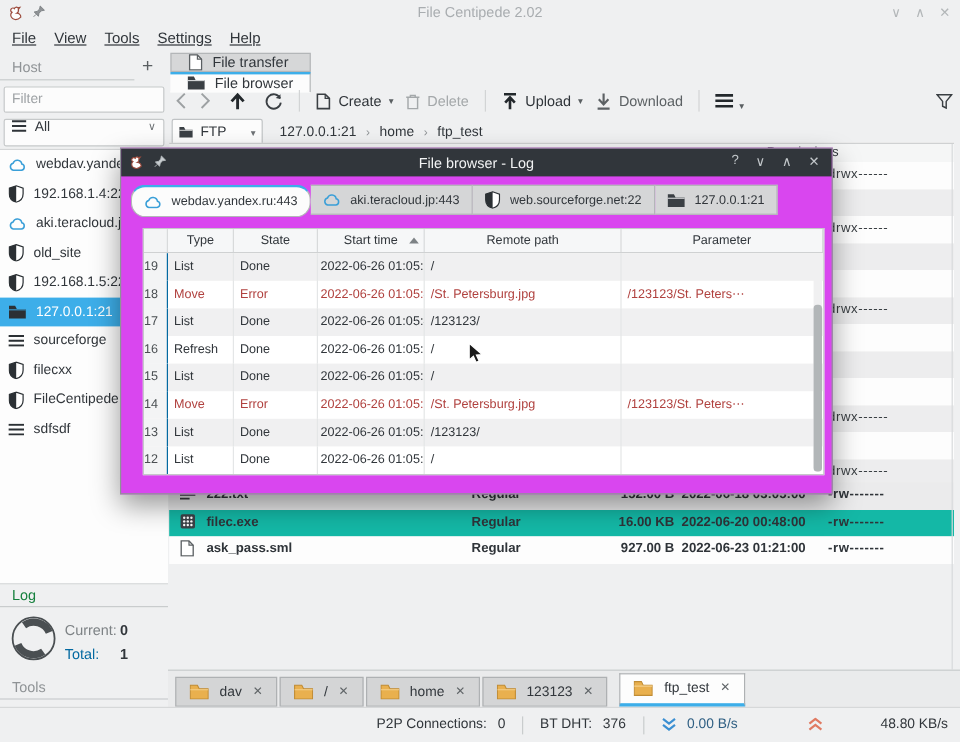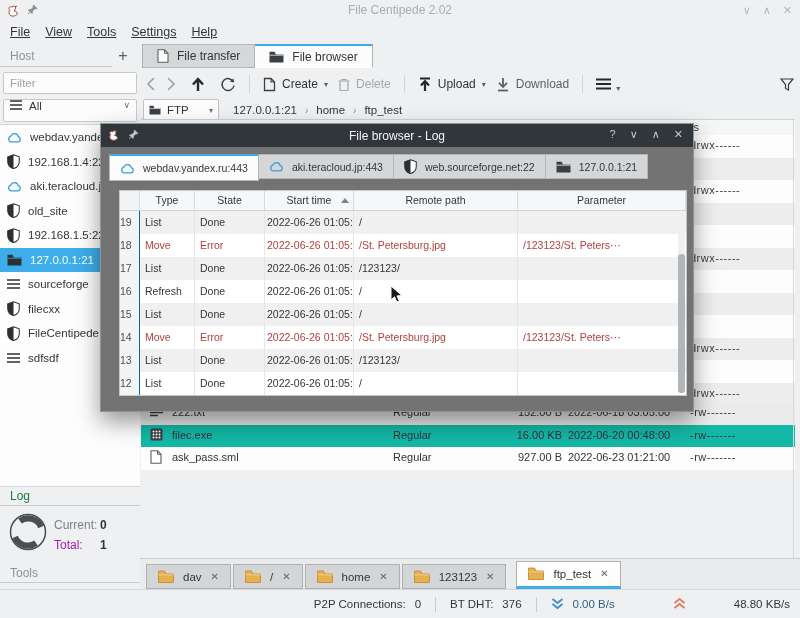--- a/index.html
+++ b/index.html
@@ -33,21 +33,21 @@
   .filter-input::placeholder{color:#9ea2a5;}
   .combo-all{position:absolute;left:3px;top:99px;width:134px;height:23px;box-sizing:border-box;border:1px solid #c6c9ca;
     background:#fcfcfc;border-radius:2px;display:flex;align-items:flex-start;padding:0 6px;gap:7px;font-size:11.5px;}
   .combo-all .chev{margin-left:auto;color:#6d7174;font-size:9px;}
   .host-list{position:absolute;left:0;top:124px;width:140px;height:361px;background:#fdfdfd;border-top:1px solid #d4d6d7;border-bottom:1px solid #d4d6d7;}
   .host-item{height:24.5px;display:flex;align-items:center;gap:8px;padding-left:7px;font-size:11.5px;white-space:nowrap;overflow:hidden;}
   .host-item.sel{background:#3daee9;color:#fff;}
   .rule140{position:absolute;left:0;width:140px;height:1px;background:#c9cccd;}
 
   
-  .main-tabs{position:absolute;left:142px;top:44px;height:25px;display:flex;}
+  .main-tabs{position:absolute;left:142px;top:44px;height:25px;display:flex;flex-direction:column;}
   .mtab{height:24px;box-sizing:border-box;display:flex;align-items:center;gap:8px;padding:0 14px;
     background:#d6d7d8;border:1px solid #b3b6b8;font-size:12px;}
   .mtab + .mtab{border-left:none;}
   .mtab.active{background:#fcfcfc;border-top:2px solid #3daee9;border-bottom-color:#fcfcfc;}
 
   
   .toolbar{position:absolute;left:146px;top:70px;right:6px;height:28px;display:flex;align-items:center;gap:10px;}
   .tbtn{display:flex;align-items:center;gap:6px;color:#2f3439;}
   .tbtn.disabled{color:#a4a8aa;}
   .tsep{width:1px;height:18px;background:#d2d4d5;margin:0 3px;}
@@ -63,21 +63,21 @@
   .crumb-sep{color:#8f9396;font-size:10px;}
 
   
   .file-colhead{position:absolute;left:141px;top:119px;width:654px;height:15px;background:#f5f6f6;
     border-top:1px solid #cfd1d2;border-bottom:1px solid #cfd1d2;overflow:hidden;}
   .file-colhead .ph{position:absolute;left:498px;top:1px;font-size:11px;color:#31363b;}
   .stripes{position:absolute;left:141px;top:135px;width:654px;height:270px;overflow:hidden;}
   .stripe{height:22.5px;position:relative;font-size:11px;color:#3a3f43;}
   .stripe .perm{position:absolute;left:549px;top:4px;letter-spacing:0.5px;}
   .file-rows{position:absolute;left:141px;top:402px;width:654px;}
-  .frow{height:22.5px;position:relative;font-size:11px;color:#2f3439;}
+  .frow{height:22.5px;position:relative;font-size:11px;color:#2f3439;font-weight:bold;}
   .frow .fic{position:absolute;left:9px;top:3px;}
   .frow .fname{position:absolute;left:31px;top:4px;}
   .frow .ftype{position:absolute;left:252px;top:4px;}
   .frow .fsize{position:absolute;left:339px;width:82px;top:4px;text-align:right;}
   .frow .fdate{position:absolute;left:427px;top:4px;}
   .frow .fperm{position:absolute;left:549px;top:4px;letter-spacing:0.5px;}
   .file-edge{position:absolute;left:793px;top:120px;height:438px;width:1px;background:#d8dadb;}
 
   
   .bstrip{position:absolute;left:140px;right:0;top:558px;height:31px;background:#eaebec;border-top:1px solid #c9cccd;}
@@ -90,34 +90,34 @@
   
   .statusbar{position:absolute;left:0;right:0;bottom:0;height:28px;border-top:1px solid #d6d8d9;background:#eff0f1;
     display:flex;align-items:center;justify-content:flex-end;gap:14px;padding-right:10px;font-size:11.5px;color:#31363b;}
   .sgroup{display:flex;align-items:center;gap:9px;}
   .ssep{width:1px;height:15px;background:#c9cccd;}
 
   
   .spinner{position:absolute;left:8px;top:512px;}
   .cur-lbl{position:absolute;left:54px;top:518px;color:#7d8285;}
   .cur-val{position:absolute;left:100px;top:518px;font-weight:bold;}
-  .tot-lbl{position:absolute;left:54px;top:538px;color:#a21caf;}
+  .tot-lbl{position:absolute;left:54px;top:538px;color:#0369a1;}
   .tot-val{position:absolute;left:100px;top:538px;font-weight:bold;}
 
   
-  .dialog{position:absolute;left:100px;top:123px;width:592px;height:287px;background:#737373;
+  .dialog{position:absolute;left:100px;top:123px;width:592px;height:287px;background:#d946ef;
     border:1px solid #8f9396;box-shadow:0 10px 22px rgba(0,0,0,0.40);z-index:5;}
   .dlg-title{position:absolute;left:0;top:0;right:0;height:23px;background:#31363b;display:flex;align-items:center;color:#eceeef;}
   .dlg-title .t{position:absolute;left:0;right:0;text-align:center;font-size:12px;color:#f2f3f4;}
   .dlg-ctl{position:absolute;right:10px;top:4px;display:flex;gap:14px;font-size:11px;color:#c3c8cb;z-index:2;}
   .dlg-tabs{position:absolute;left:8px;top:30px;display:flex;}
   .dtab{height:25px;box-sizing:border-box;display:flex;align-items:center;gap:8px;padding:0 10px;background:#d5d6d7;
     border:1px solid #b3b6b8;font-size:10.5px;white-space:nowrap;}
   .dtab + .dtab{border-left:none;}
-  .dtab.active{background:#fcfcfc;border-top:2px solid #3daee9;height:27px;}
+  .dtab.active{background:#fcfcfc;border-top:2px solid #3daee9;height:27px;border-radius:12px;}
   .log-table{position:absolute;left:18px;top:66px;width:568px;height:206px;background:#fff;border:1px solid #c5c8ca;box-sizing:border-box;font-size:10.5px;}
   .lrow{display:flex;height:23px;line-height:23px;}
   .lrow.head{height:19px;line-height:19px;background:#f6f7f8;color:#31363b;border-bottom:1px solid #cfd1d2;}
   .lrow.head .lc{text-align:center;border-right:1px solid #d8dadb;position:relative;}
   .lrow:not(.head):nth-child(odd){background:#f0f0f1;}
   .lc{box-sizing:border-box;overflow:hidden;white-space:nowrap;padding:0 5px;border-right:1px solid #e4e6e7;}
   .lc.num{width:20px;background:#f3f4f5;color:#4a4f52;text-align:left;padding:0;border-right:1px solid #0369a1;}
   .lc.type{width:55px;}
   .lc.state{width:70px;}
   .lc.start{width:89px;text-align:center;padding:0 2px;}

